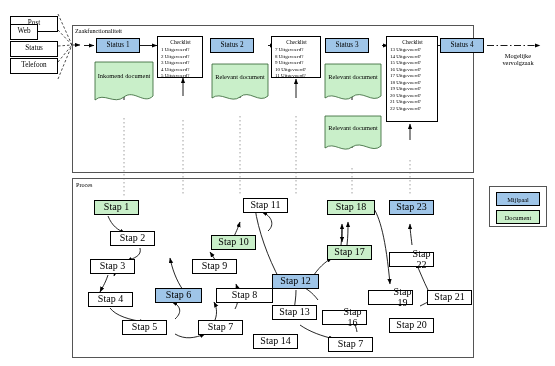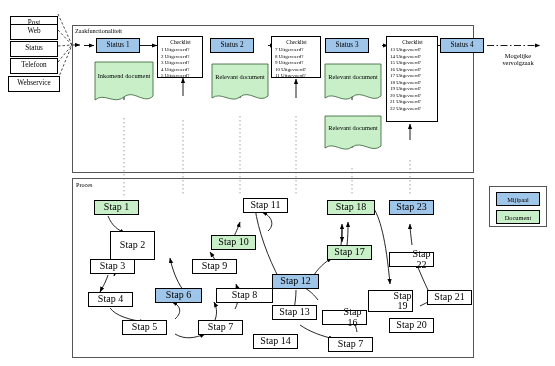--- a/index.html
+++ b/index.html
@@ -106,31 +106,28 @@
       <path d="M428,290 C424,282 420,272 416,263" marker-end="url(#arr)"></path>
       <path d="M412,245 C411,236 410,230 410,224" marker-end="url(#arr)"></path>
       <path d="M183,290 C176,280 172,268 170,258" marker-end="url(#arr)"></path>
       <path d="M120,260 C118,266 116,270 114,276" marker-end="url(#arr)"></path>
     </g>
   </svg>
 
   <div class="node chan" style="left:10px;top:16px;width:48px;height:16px;">
     <span>Post</span>
   </div>
-  <div class="node chan" style="left:10px;top:24px;width:48px;height:16px;">
+  <div class="node chan" style="left:10px;top:24px;width:28px;height:16px;">
     <span>Web</span>
   </div>
   <div class="node chan" style="left:10px;top:41px;width:48px;height:16px;">
     <span>Status</span>
   </div>
   <div class="node chan" style="left:10px;top:58px;width:48px;height:16px;">
     <span>Telefoon</span>
-  </div>
-  <div class="node chan" style="left:8px;top:76px;width:52px;height:16px;">
-    <span>Webservice</span>
   </div>
 
   <div class="section" style="left:72px;top:25px;width:402px;height:148px;"></div>
   <div class="section-label" style="left:75px;top:27px;">Zaakfunctionaliteit</div>
 
   <div class="node status milestone" style="left:96px;top:38px;width:44px;height:15px;">
     <span>Status 1</span>
   </div>
   <div class="node status milestone" style="left:210px;top:38px;width:44px;height:15px;">
     <span>Status 2</span>
@@ -198,21 +195,21 @@
   <div class="sidelbl" style="left:492px;top:52px;width:52px;">
     <span>Mogelijke vervolgzaak</span>
   </div>
 
   <div class="section" style="left:72px;top:178px;width:402px;height:180px;"></div>
   <div class="section-label" style="left:76px;top:181px;">Proces</div>
 
   <div class="node step greenstep" style="left:94px;top:200px;width:45px;height:15px;">
     <span>Stap 1</span>
   </div>
-  <div class="node step" style="left:110px;top:231px;width:45px;height:29px;text-align:center;">
+  <div class="node step" style="left:110px;top:231px;width:45px;height:15px;text-align:center;">
     <span>Stap 2</span>
   </div>
   <div class="node step" style="left:90px;top:259px;width:45px;height:15px;">
     <span>Stap 3</span>
   </div>
   <div class="node step" style="left:88px;top:292px;width:45px;height:15px;">
     <span>Stap 4</span>
   </div>
   <div class="node step" style="left:122px;top:320px;width:45px;height:15px;">
     <span>Stap 5</span>
@@ -249,21 +246,21 @@
   </div>
   <div class="node step" style="left:322px;top:310px;width:45px;height:15px;padding-left:16px;">
     <span>Stap 16</span>
   </div>
   <div class="node step greenstep" style="left:327px;top:245px;width:45px;height:15px;text-align:center;">
     <span>Stap 17</span>
   </div>
   <div class="node step greenstep" style="left:327px;top:200px;width:48px;height:15px;">
     <span>Stap 18</span>
   </div>
-  <div class="node step" style="left:368px;top:290px;width:45px;height:22px;padding-left:24px;">
+  <div class="node step" style="left:368px;top:290px;width:45px;height:15px;padding-left:24px;">
     <span>Stap 19</span>
   </div>
   <div class="node step" style="left:389px;top:318px;width:45px;height:15px;">
     <span>Stap 20</span>
   </div>
   <div class="node step" style="left:427px;top:290px;width:45px;height:15px;">
     <span>Stap 21</span>
   </div>
   <div class="node step" style="left:389px;top:252px;width:45px;height:15px;padding-left:20px;">
     <span>Stap 22</span>

